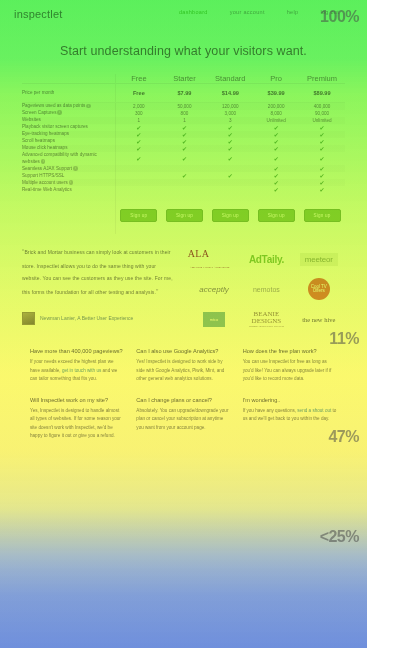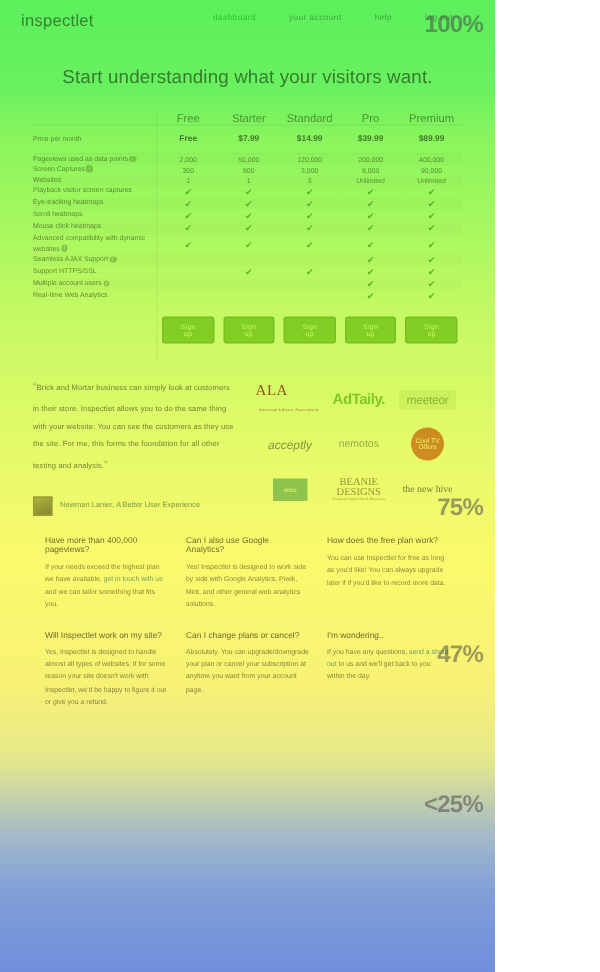--- a/index.html
+++ b/index.html
@@ -3,21 +3,21 @@
 <meta charset="utf-8">
 <style>
   * { box-sizing: border-box; margin: 0; padding: 0; }
   html, body { width: 400px; height: 648px; }
   body {
     font-family: "Liberation Sans", sans-serif;
     background: #fff;
     overflow: hidden;
     position: relative;
   }
-  #page { position: absolute; inset: 0; width: 330px; height: 648px; overflow: hidden; }
+  #page { position: absolute; inset: 0; width: 367px; height: 648px; overflow: hidden; }
 
   
   .site { position: absolute; inset: 0; background: #ffffff; }
 
   .topbar { height: 30px; padding: 8px 14px 0 14px; position: relative; }
   .logo { font-size: 11px; color: #555; letter-spacing: .2px; }
   .nav { position: absolute; right: 28px; top: 9px; display: flex; gap: 22px; }
   .nav a { font-size: 5.5px; color: #8a8a8a; text-decoration: none; letter-spacing: .3px; }
   .nav a.active { color: #5aba2e; }
 
@@ -373,20 +373,20 @@
        <div class="faq-a">If you have any questions, <a href="#">send a shout out</a> to us and we'll get back to you within the day.</div>
      </div>
         </div>
       </div>
   </div>
 
   <div class="heat"></div>
   <div class="heat2"></div>
   <div class="marks" id="heat-marks">
       <div class="mark" style="top:8px">100%</div>
-      <div class="mark" style="top:330px">75%</div>
+      <div class="mark" style="top:330px">11%</div>
       <div class="mark" style="top:428px">47%</div>
       <div class="mark" style="top:528px">&lt;25%</div>
     </div>
   <svg class="cursor" viewBox="0 0 13 11">
     <path d="M12 1 L1 5.5 L12 10 L9 5.5 Z" fill="none" stroke="#555" stroke-width="1"></path>
   </svg>
 </div>
 
 </body></html>

